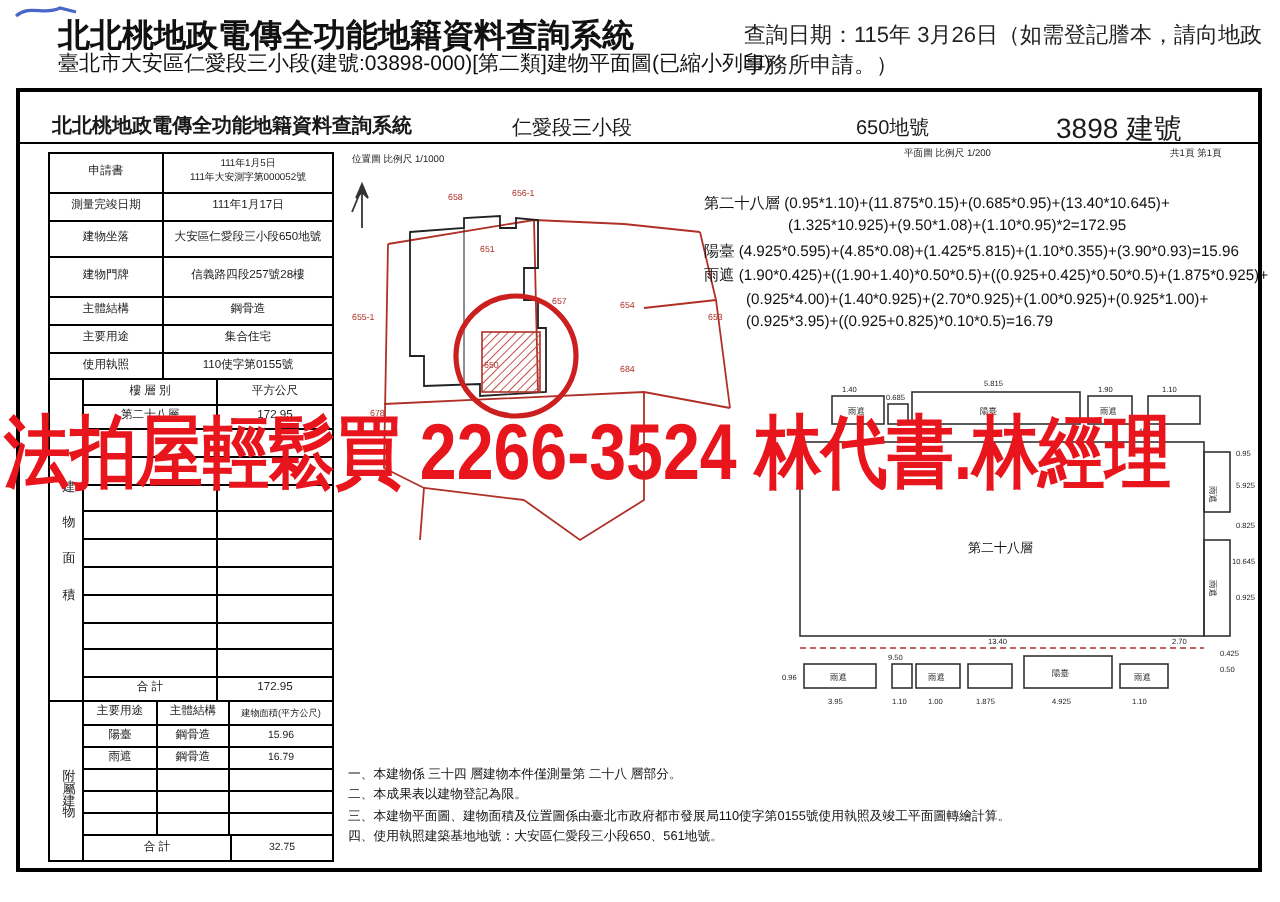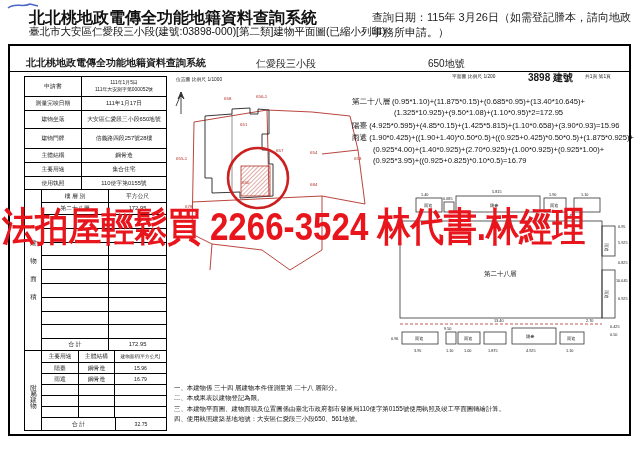--- a/index.html
+++ b/index.html
@@ -15,21 +15,21 @@
   .sys-title{left:29px;top:8px;font-size:16px;font-weight:bold;color:#111;}
   .query-date{left:372px;top:10px;font-size:11px;color:#222;}
   .sub-title{left:29px;top:25px;font-size:10.5px;color:#111;}
   .blue-mark{left:6px;top:1px;}
   
   .doc-box{left:8px;top:44px;width:623px;height:392px;border:2px solid #000;box-sizing:border-box;background:#fff;}
   .doc-rule{left:9px;top:71px;width:621px;height:0;border-top:1px solid #000;}
   .doc-title{left:26px;top:56px;font-size:10px;font-weight:bold;}
   .doc-section{left:256px;top:57px;font-size:10px;text-align:right;}
   .doc-land{left:428px;top:57px;font-size:10px;}
-  .doc-bno{left:528px;top:71px;font-size:10px;font-weight:bold;}
+  .doc-bno{left:528px;top:56px;font-size:14px;}
   .scale-map{left:176px;top:76px;font-size:4.8px;color:#222;}
   .scale-plan{left:452px;top:73px;font-size:4.8px;color:#222;}
   .page-info{left:585px;top:73px;font-size:4.8px;color:#222;}
   
   .info-table{left:24px;top:76px;width:143px;border:1px solid #000;box-sizing:border-box;font-size:5.8px;background:#fff;}
   .trow{display:flex;border-top:1px solid #000;box-sizing:border-box;align-items:stretch;}
   .trow:first-child{border-top:none;}
   .tc{box-sizing:border-box;display:flex;align-items:center;justify-content:center;text-align:center;overflow:hidden;line-height:1.2;}
   .tc + .tc{border-left:1px solid #000;}
   .lab{width:56px;flex:none;}
@@ -260,21 +260,21 @@
   <text class="pl" x="182" y="86">653</text>
 </svg>
 
 <div class="abs formulas">
   <div class="formula" style="padding-left:42px;text-indent:-42px;">
     <span>第二十八層</span>
     <span>(0.95*1.10)+(11.875*0.15)+(0.685*0.95)+(13.40*10.645)+(1.325*10.925)+(9.50*1.08)+(1.10*0.95)*2=172.95</span>
   </div>
   <div class="formula" style="padding-left:21px;text-indent:-21px;">
     <span>陽臺</span>
-    <span>(4.925*0.595)+(4.85*0.15)+(1.425*5.815)+(1.10*0.658)+(3.90*0.93)=15.96</span>
+    <span>(4.925*0.595)+(4.85*0.08)+(1.425*5.815)+(1.10*0.355)+(3.90*0.93)=15.96</span>
   </div>
   <div class="formula" style="padding-left:21px;text-indent:-21px;">
     <span>雨遮</span>
     <span>(1.90*0.425)+((1.90+1.40)*0.50*0.5)+((0.925+0.425)*0.50*0.5)+(1.875*0.925)+(0.925*4.00)+(1.40*0.925)+(2.70*0.925)+(1.00*0.925)+(0.925*1.00)+(0.925*3.95)+((0.925+0.825)*0.10*0.5)=16.79</span>
   </div>
 </div>
 
 <svg class="abs plan-svg" width="248" height="174" viewBox="0 0 248 174">
   <g stroke="#333" stroke-width="0.8" fill="none">
 

